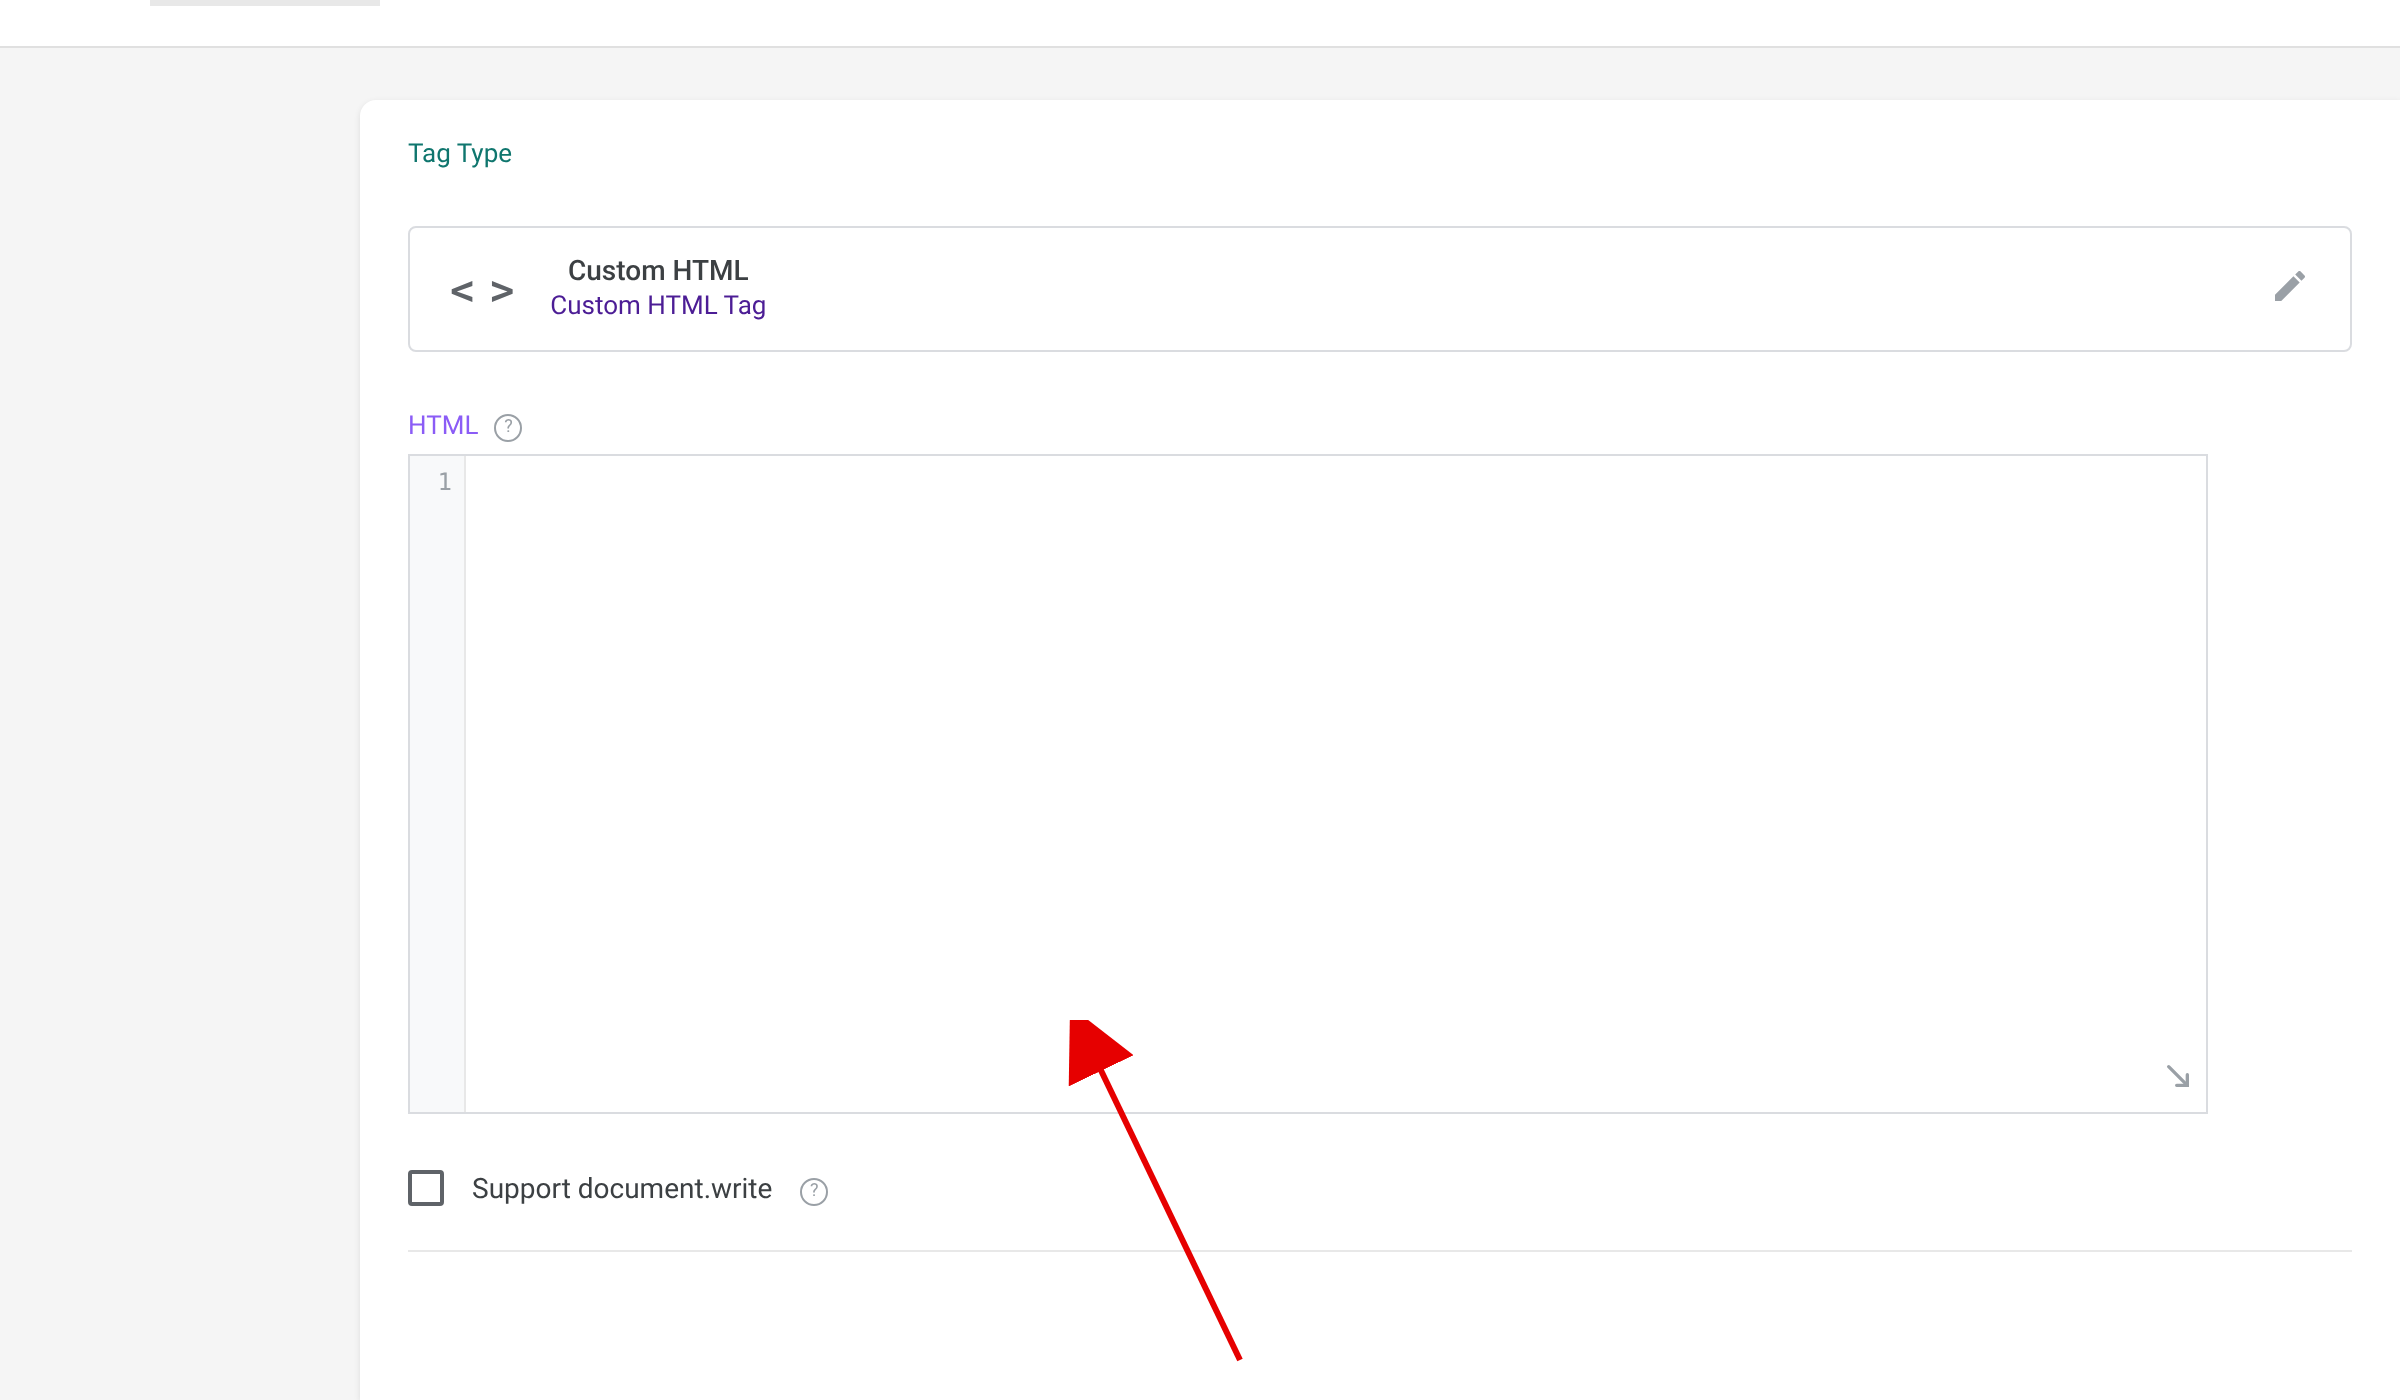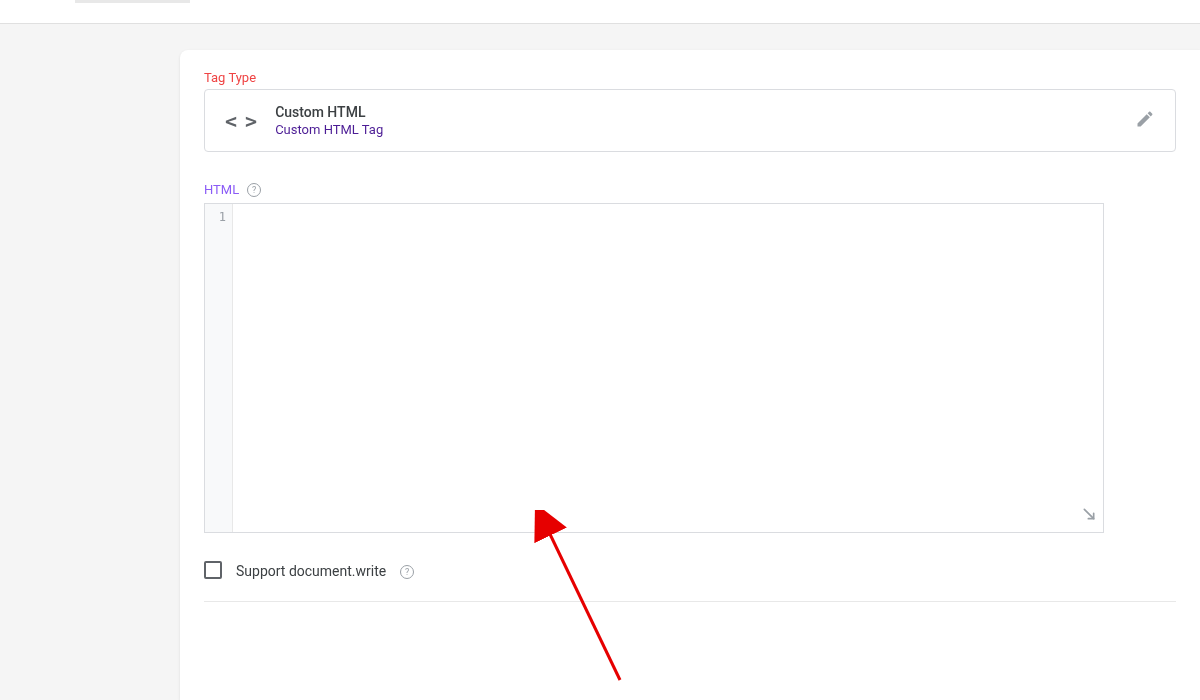--- a/index.html
+++ b/index.html
@@ -43,22 +43,22 @@
       font-size: 18px;
       color: #3c4043;
       font-weight: 400;
       border-bottom: 1px solid #e8e8e8;
     }
     .panel-body {
       padding: 20px 24px;
     }
     .section-label {
       font-size: 13px;
-      color: #ef4444;
-      margin-bottom: 4px;
+      color: #0f766e;
+      margin-bottom: 28px;
     }
     .tag-type-box {
       border: 1px solid #dadce0;
       border-radius: 4px;
       padding: 14px 20px;
       display: flex;
       align-items: center;
       justify-content: space-between;
       margin-bottom: 30px;
     }
@@ -76,20 +76,21 @@
     }
     .tag-type-text {
       display: flex;
       flex-direction: column;
       gap: 2px;
     }
     .tag-type-title {
       font-size: 14px;
       color: #3c4043;
       font-weight: 500;
+      text-align: center;
     }
     .tag-type-subtitle {
       font-size: 13px;
       color: #4c1d95;
     }
     .pencil-icon {
       color: #9aa0a6;
       cursor: pointer;
     }
     .pencil-icon svg {

